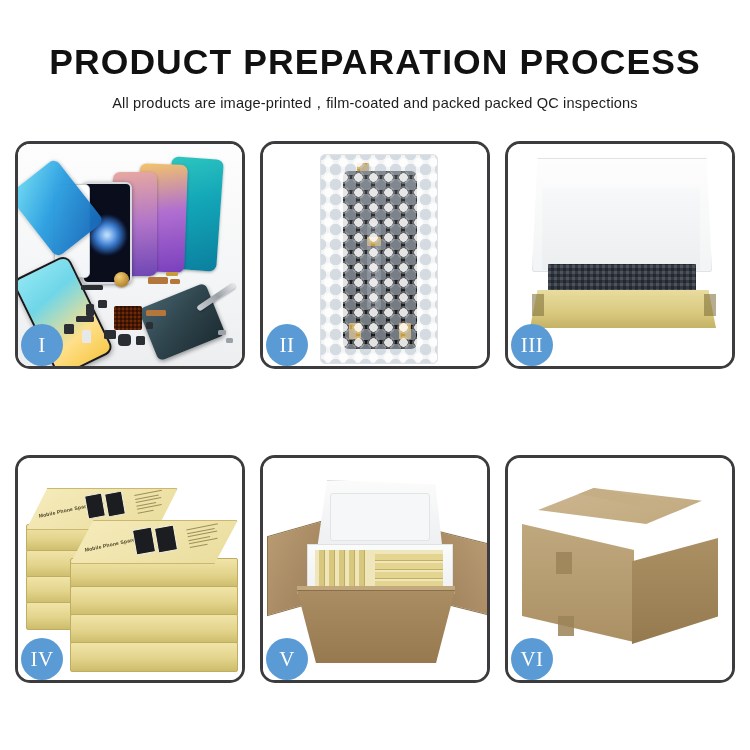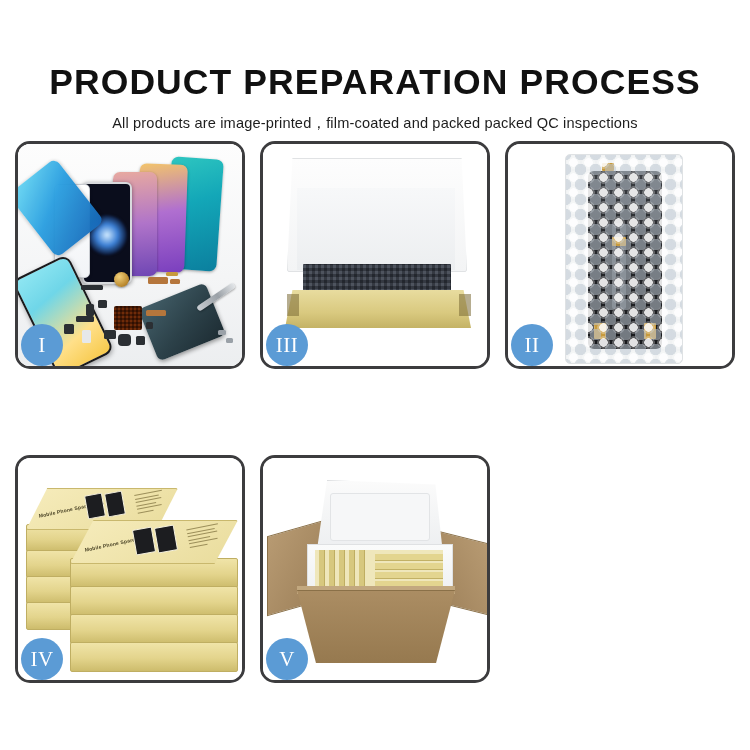--- a/index.html
+++ b/index.html
@@ -18,21 +18,21 @@
 
   
   .header {
     position: absolute;
     top: 0; left: 0;
     width: 750px;
     text-align: center;
   }
   .title {
     margin: 0;
-    padding-top: 64px;
+    padding-top: 44px;
     font-size: 35.5px;
     font-weight: 700;
     letter-spacing: 1.1px;
     color: #111111;
     font-family: "Liberation Sans", sans-serif;
     line-height: 1.05;
     white-space: nowrap;
   }
   .subtitle {
     margin: 0;
@@ -270,42 +270,42 @@
       <div class="prt lgt" style="left:200px;top:186px;width:8px;height:5px;"></div>
       <div class="prt lgt" style="left:208px;top:194px;width:7px;height:5px;"></div>
       <div class="prt gold" style="left:148px;top:128px;width:12px;height:4px;"></div>
 
       <div class="badge">I</div>
     </div>
   </div>
 
   <div class="panel">
     <div class="stage">
-      <div class="b3-lid"></div>
-      <div class="b3-lid-in"></div>
-      <div class="b3-foam"></div>
-      <div class="b3-tray"></div>
-      <div class="b3-tab" style="left:24px;top:150px;"></div>
-      <div class="b3-tab" style="left:196px;top:150px;"></div>
-      <div class="badge">III</div>
-    </div>
-  </div>
-
-  <div class="panel">
-    <div class="stage">
       <div class="bag">
         <div class="bag-part"></div>
         <div class="bag-tape" style="left:36px;top:8px;width:12px;height:8px;"></div>
         <div class="bag-tape" style="left:46px;top:82px;width:14px;height:9px;"></div>
         <div class="bag-tape" style="left:28px;top:168px;width:12px;height:16px;"></div>
         <div class="bag-tape" style="left:78px;top:168px;width:12px;height:16px;"></div>
         <div class="bubbles"></div>
         <div class="bubbles2"></div>
       </div>
       <div class="badge">II</div>
+    </div>
+  </div>
+
+  <div class="panel">
+    <div class="stage">
+      <div class="b3-lid"></div>
+      <div class="b3-lid-in"></div>
+      <div class="b3-foam"></div>
+      <div class="b3-tray"></div>
+      <div class="b3-tab" style="left:24px;top:150px;"></div>
+      <div class="b3-tab" style="left:196px;top:150px;"></div>
+      <div class="badge">III</div>
     </div>
   </div>
 
   <div class="panel">
     <div class="stage">
       <div class="stack">
 
         <div class="sbox" style="left:0px;top:46px;width:150px;height:26px;"></div>
         <div class="sbox" style="left:0px;top:72px;width:150px;height:26px;"></div>
         <div class="sbox" style="left:0px;top:98px;width:150px;height:26px;"></div>
@@ -364,14 +364,28 @@
           <b style="top:13px"></b>
           <b style="top:22px"></b>
           <b style="top:31px"></b>
       </div>
       <div class="c5-rim"></div>
       <div class="c5-body"></div>
       <div class="badge">V</div>
     </div>
   </div>
 
+  <div class="panel">
+    <div class="stage">
+      <div class="c6">
+        <div class="c6-top">
+          <div class="c6-seam"></div>
+        </div>
+        <div class="c6-front"></div>
+        <div class="c6-side"></div>
+        <div class="c6-tape" style="left:34px;top:64px;width:16px;height:22px;"></div>
+        <div class="c6-tape" style="left:36px;top:128px;width:16px;height:20px;"></div>
+      </div>
+      <div class="badge">VI</div>
+    </div>
+  </div>
 
 </div>
 
 </body></html>

